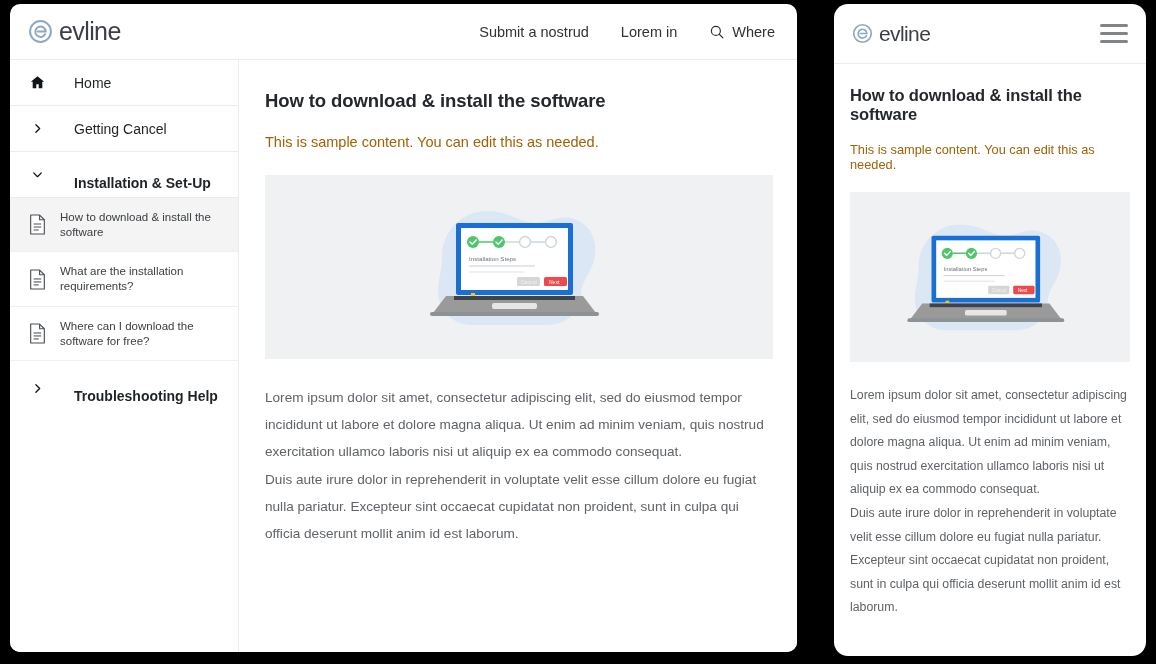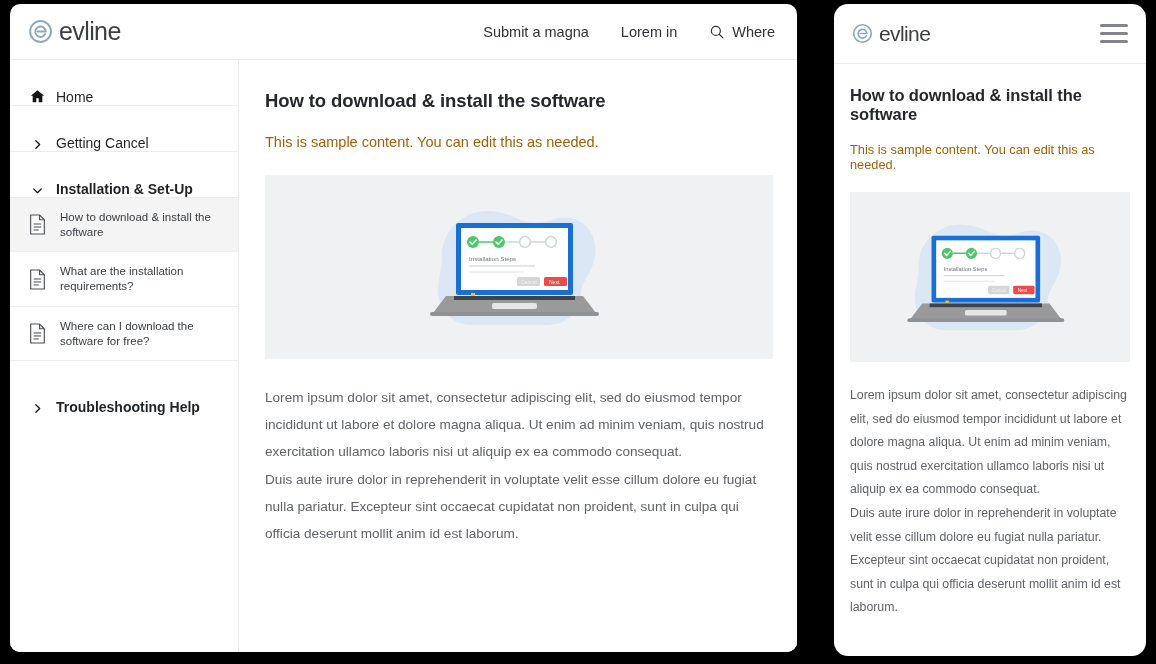--- a/index.html
+++ b/index.html
@@ -70,22 +70,22 @@
 
   
   .sidebar {
     width: 229px;
     flex: 0 0 229px;
     border-right: 1px solid #ececec;
     background: #fff;
   }
   .side-row {
     display: flex;
-    align-items: flex-end;
-    gap: 10px;
+    align-items: center;
+    gap: 28px;
     padding: 0 16px;
     min-height: 46px;
     border-bottom: 1px solid #ececec;
   }
   .side-row.top { padding-left: 18px; }
   .side-label-main {
     font-size: 14px;
     color: #1f2326;
   }
   .side-label-section {
@@ -210,21 +210,21 @@
         <span class="logo-mark">
           <svg width="25" height="25" viewBox="0 0 24 24" class="illus">
             <circle cx="12" cy="12" r="10" fill="none" stroke="#8fa8bd" stroke-width="1.9"></circle>
             <path d="M16.4 14.6A5 5 0 1 1 17 12h-7.6" fill="none" stroke="#8fa8bd" stroke-width="1.9" stroke-linecap="round"></path>
           </svg>
         </span>
         <span class="logo-word">evline</span>
       </div>
 
       <div class="header-nav">
-        <a class="nav-link">Submit a magna</a>
+        <a class="nav-link">Submit a nostrud</a>
         <a class="nav-link">Lorem in</a>
         <div class="nav-search">
           <span>
             <svg width="16" height="16" viewBox="0 0 20 20" class="illus">
               <circle cx="8.6" cy="8.6" r="5.6" fill="none" stroke="#2f3337" stroke-width="1.5"></circle>
               <line x1="12.8" y1="12.8" x2="17.4" y2="17.4" stroke="#2f3337" stroke-width="1.5" stroke-linecap="round"></line>
             </svg>
           </span>
           <span>Where</span>
         </div>

